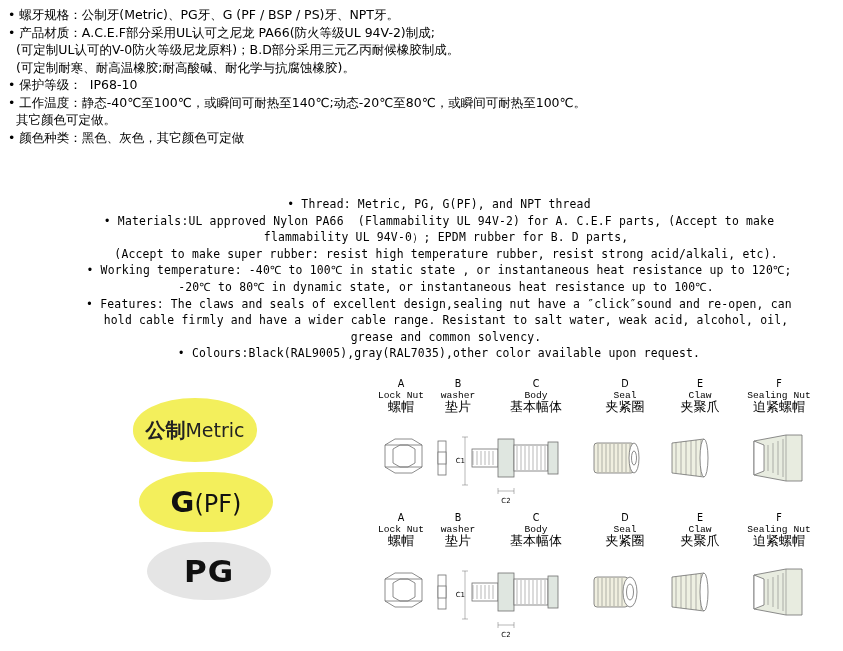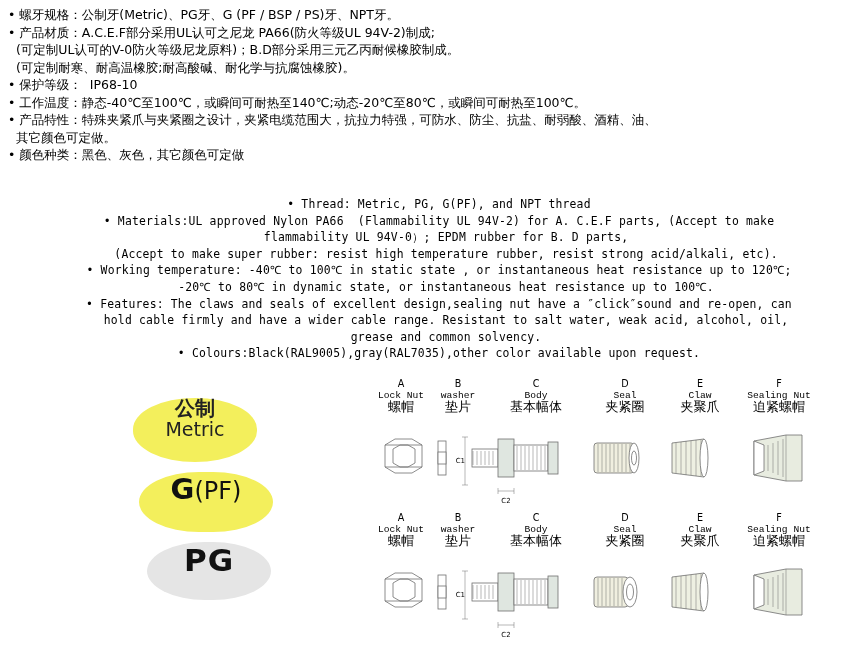--- a/index.html
+++ b/index.html
@@ -44,22 +44,22 @@
     font-family:"DejaVu Sans Mono","Liberation Mono",monospace;
     font-size:11.6px;
     letter-spacing:0.2px;
     white-space:pre;
   }
 
   
   .badges{position:absolute;left:133px;top:398px;width:230px;}
   .badge{
     width:124px;height:62px;border-radius:62px/31px;
-    display:flex;align-items:center;justify-content:flex-start;
-    flex-direction:column;
+    display:flex;align-items:center;justify-content:center;
+    flex-direction:row;
     margin-bottom:10px;
     position:relative;
   }
   .badge-metric{background:#f3ef5c;width:124px;height:64px;}
   .badge-gpf{background:#f3ef5c;width:134px;height:60px;margin-left:6px;}
   .badge-pg{background:#e5e5e5;width:124px;height:58px;margin-left:14px;}
   .badge-cn{
     font-size:20px;line-height:21px;font-weight:600;color:#222;
     font-family:"DejaVu Sans","Liberation Sans",sans-serif;
   }
@@ -101,21 +101,20 @@
 
 <div class="sheet">
 
   <div class="cn-block">
     <div class="cn-line">• 螺牙规格：公制牙(Metric)、PG牙、G (PF / BSP / PS)牙、NPT牙。</div>
     <div class="cn-line">• 产品材质：A.C.E.F部分采用UL认可之尼龙 PA66(防火等级UL 94V-2)制成;</div>
     <div class="cn-line">  (可定制UL认可的V-0防火等级尼龙原料)；B.D部分采用三元乙丙耐候橡胶制成。</div>
     <div class="cn-line">  (可定制耐寒、耐高温橡胶;耐高酸碱、耐化学与抗腐蚀橡胶)。</div>
     <div class="cn-line">• 保护等级：  IP68-10</div>
     <div class="cn-line">• 工作温度：静态-40℃至100℃，或瞬间可耐热至140℃;动态-20℃至80℃，或瞬间可耐热至100℃。</div>
-    <div class="cn-line">• 产品特性：特殊夹紧爪与夹紧圈之设计，夹紧电缆范围大，抗拉力特强，可防水、防尘、抗盐、耐弱酸、酒精、油、</div>
     <div class="cn-line">  其它颜色可定做。</div>
     <div class="cn-line">• 颜色种类：黑色、灰色，其它颜色可定做</div>
   </div>
 
   <div class="en-block">
     <div class="en-line">• Thread: Metric, PG, G(PF), and NPT thread</div>
     <div class="en-line">• Materials:UL approved Nylon PA66  (Flammability UL 94V-2) for A. C.E.F parts, (Accept to make</div>
     <div class="en-line">  flammability UL 94V-0）; EPDM rubber for B. D parts,</div>
     <div class="en-line">  (Accept to make super rubber: resist high temperature rubber, resist strong acid/alkali, etc).</div>
     <div class="en-line">• Working temperature: -40℃ to 100℃ in static state , or instantaneous heat resistance up to 120℃;</div>

